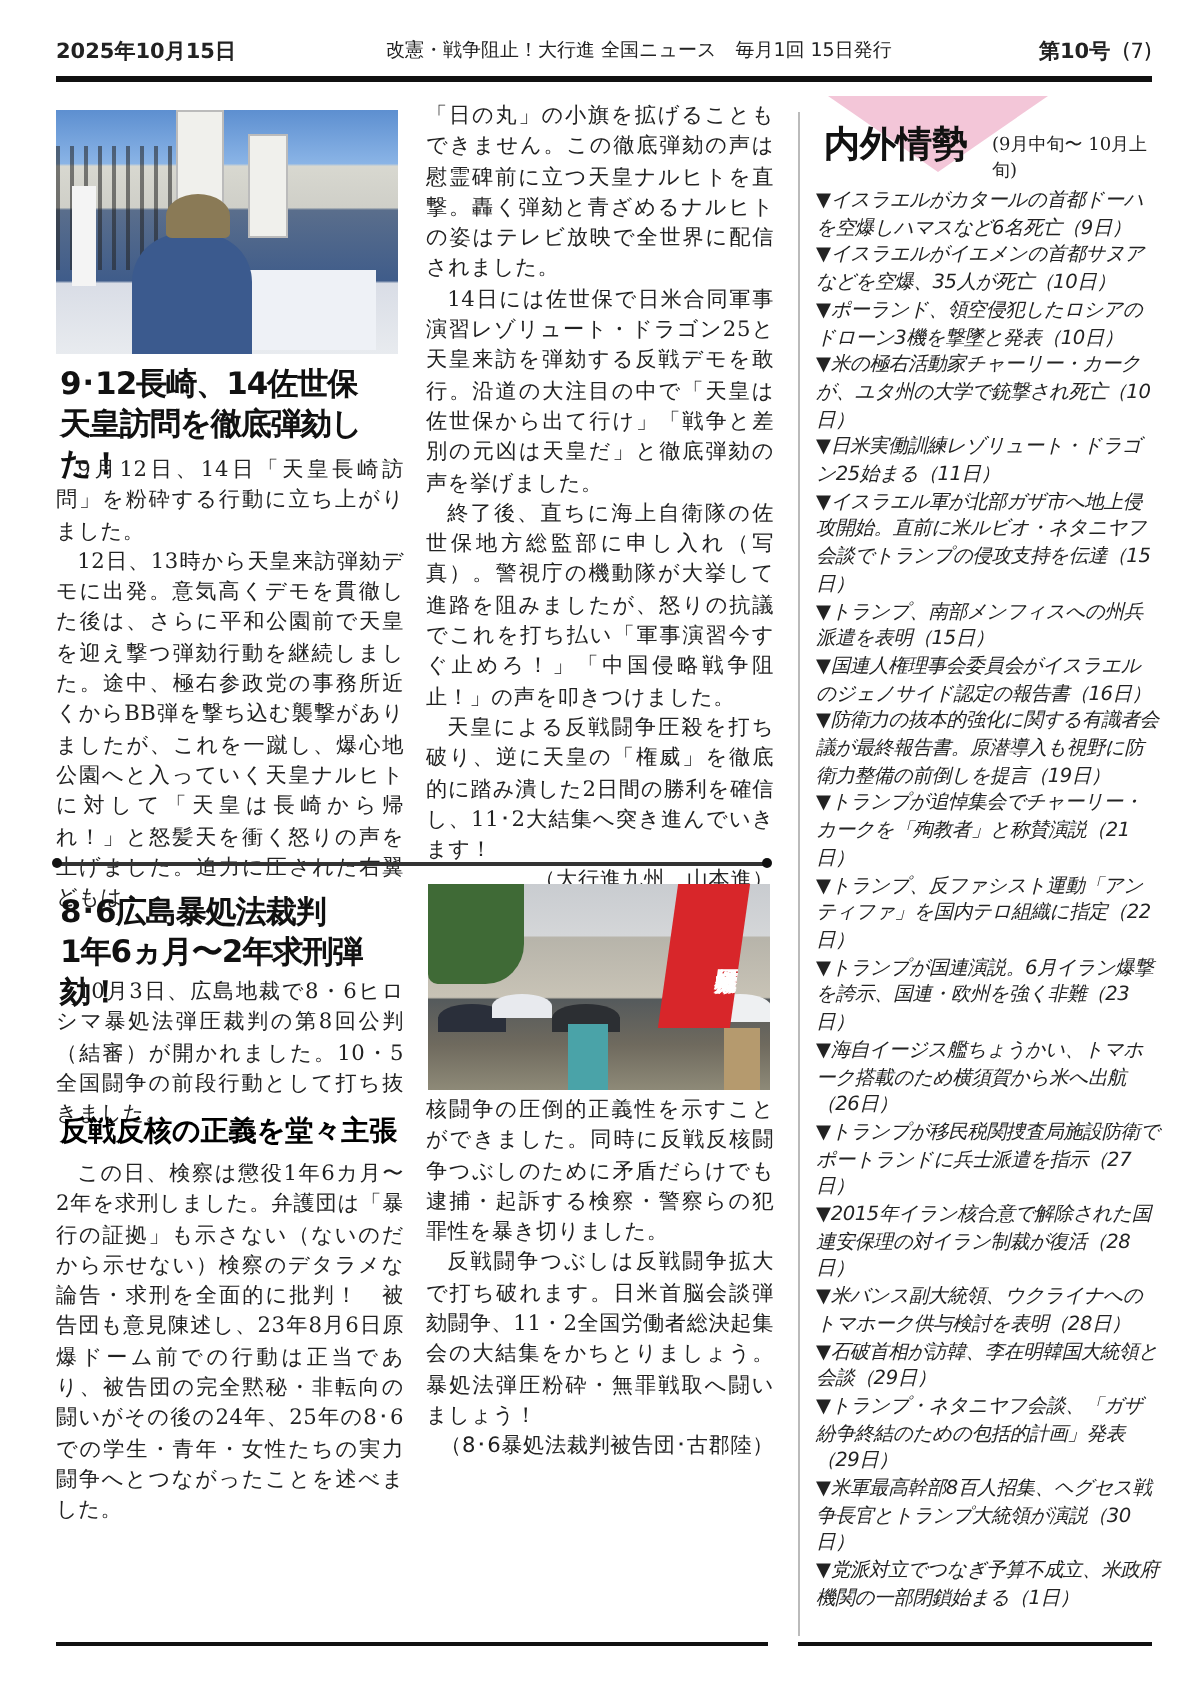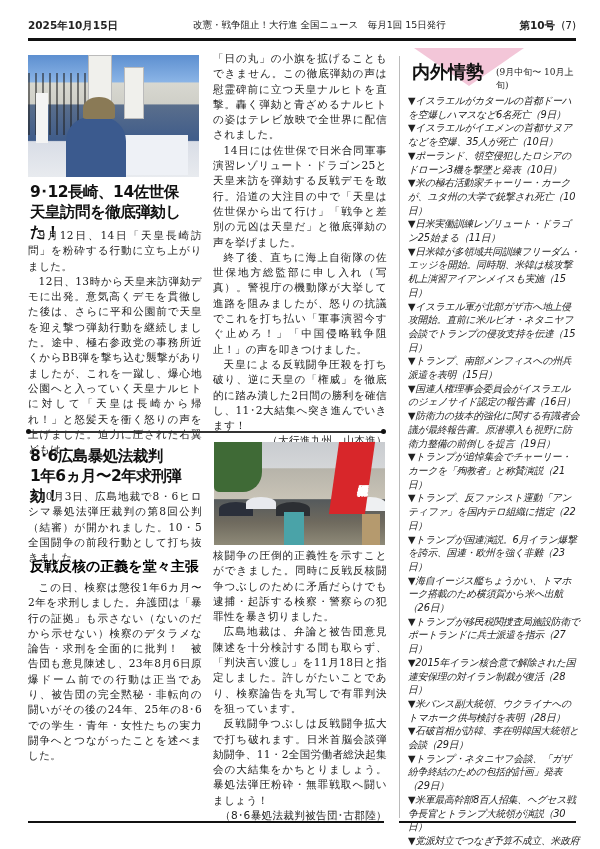--- a/index.html
+++ b/index.html
@@ -100,38 +100,36 @@
   <div class="umb" style="left:140px;top:55px;width:32px;height:14px;background:#eef0f2;"></div>
   <div style="position:absolute;left:70px;top:70px;width:20px;height:33px;background:#4aa3a8;"></div>
   <div style="position:absolute;left:148px;top:72px;width:18px;height:31px;background:#b59a6e;"></div>
   <div class="flag">
       <span>医療福祉労組</span>
     </div>
 </div>
 
 <div class="body" style="left:213px;top:548px;width:174px;">
   <p style="text-indent:0">核闘争の圧倒的正義性を示すことができました。同時に反戦反核闘争つぶしのために矛盾だらけでも逮捕・起訴する検察・警察らの犯罪性を暴き切りました。</p>
-  <p>広島地裁は、弁論と被告団意見陳述を十分検討する間も取らず、「判決言い渡し」を11月18日と指定しました。許しがたいことであり、検察論告を丸写しで有罪判決を狙っています。</p>
   <p>反戦闘争つぶしは反戦闘争拡大で打ち破れます。日米首脳会談弾劾闘争、11・2全国労働者総決起集会の大結集をかちとりましょう。暴処法弾圧粉砕・無罪戦取へ闘いましょう！</p>
   <p class="sig">（8･6暴処法裁判被告団･古郡陸）</p>
 </div>
 
 <div class="bottomrule" style="left:28px;width:356px;"></div>
 
 <div class="side">
   <div class="tri"></div>
   <div class="title">内外情勢</div>
   <div class="range">(9月中旬〜 10月上旬)</div>
   <ul>
     <li>▼イスラエルがカタールの首都ドーハを空爆しハマスなど6名死亡（9日）</li>
     <li>▼イスラエルがイエメンの首都サヌアなどを空爆、35人が死亡（10日）</li>
     <li>▼ポーランド、領空侵犯したロシアのドローン3機を撃墜と発表（10日）</li>
     <li>▼米の極右活動家チャーリー・カークが、ユタ州の大学で銃撃され死亡（10日）</li>
     <li>▼日米実働訓練レゾリュート・ドラゴン25始まる（11日）</li>
-    <li>▼日米韓が多領域共同訓練フリーダム・エッジを開始。同時期、米韓は核攻撃机上演習アイアンメイスも実施（15日）</li>
     <li>▼イスラエル軍が北部ガザ市へ地上侵攻開始。直前に米ルビオ・ネタニヤフ会談でトランプの侵攻支持を伝達（15日）</li>
     <li>▼トランプ、南部メンフィスへの州兵派遣を表明（15日）</li>
     <li>▼国連人権理事会委員会がイスラエルのジェノサイド認定の報告書（16日）</li>
     <li>▼防衛力の抜本的強化に関する有識者会議が最終報告書。原潜導入も視野に防衛力整備の前倒しを提言（19日）</li>
     <li>▼トランプが追悼集会でチャーリー・カークを「殉教者」と称賛演説（21日）</li>
     <li>▼トランプ、反ファシスト運動「アンティファ」を国内テロ組織に指定（22日）</li>
     <li>▼トランプが国連演説。6月イラン爆撃を誇示、国連・欧州を強く非難（23日）</li>
     <li>▼海自イージス艦ちょうかい、トマホーク搭載のため横須賀から米へ出航（26日）</li>
     <li>▼トランプが移民税関捜査局施設防衛でポートランドに兵士派遣を指示（27日）</li>
     <li>▼2015年イラン核合意で解除された国連安保理の対イラン制裁が復活（28日）</li>

